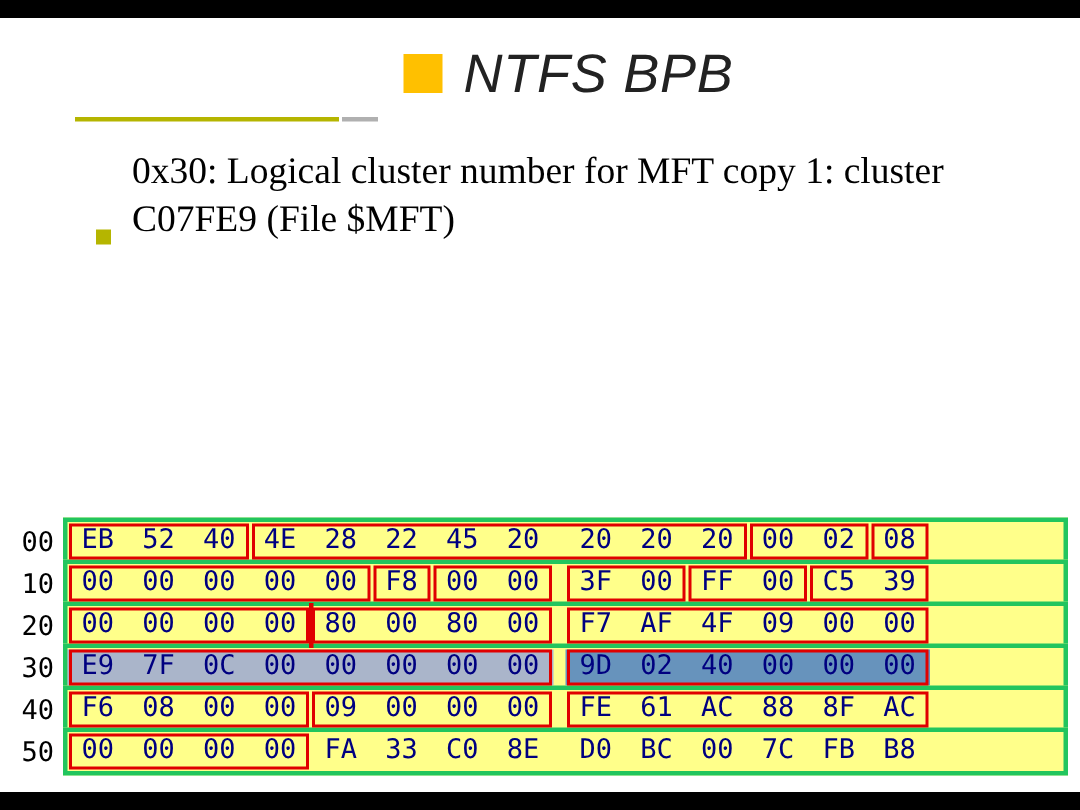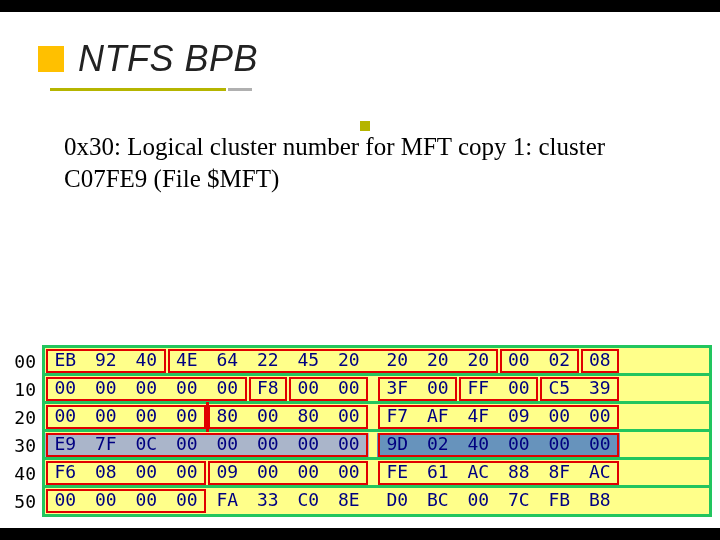--- a/index.html
+++ b/index.html
@@ -15,22 +15,23 @@
     position: absolute;
     left: 0;
     right: 0;
     top: 12px;
     bottom: 12px;
     background: #fff;
   }
   .title-row {
     display: flex;
     align-items: center;
-    margin-top: 26px;
+    margin-top: 16px;
     margin-left: 38px;
+    justify-content: center;
   }
   .title-icon {
     width: 26px;
     height: 26px;
     background: #ffc000;
     margin-right: 14px;
   }
   .title-text {
     font-size: 36px;
     font-style: italic;
@@ -55,23 +56,22 @@
     background: #b0b0b0;
     margin-left: 2px;
   }
   .bullets {
     margin-top: 18px;
     margin-left: 64px;
     margin-right: 40px;
   }
   .bullet {
     display: flex;
-    align-items: center;
+    align-items: flex-end;
     margin-bottom: 4px;
-    flex-direction: column;
   }
   .bullet-sq {
     width: 10px;
     height: 10px;
     background: #b5b500;
     margin-top: 12px;
     margin-right: 14px;
     flex: 0 0 10px;
   }
   .bullet-text {
@@ -169,24 +169,24 @@
 
   <div class="hex-area" id="hex">
       <div class="hex-row">
         <div class="row-label">00</div>
         <div class="hex-cells">
           <div class="hl" style="left: 1px; width: 119.5px;"></div>
           <div class="hl" style="left: 122.5px; width: 330px;"></div>
           <div class="hl" style="left: 454.5px; width: 79px;"></div>
           <div class="hl" style="left: 535.5px; width: 38.5px;"></div>
           <div class="byte">EB</div>
-          <div class="byte">92</div>
+          <div class="byte">52</div>
           <div class="byte">40</div>
           <div class="byte">4E</div>
-          <div class="byte">64</div>
+          <div class="byte">28</div>
           <div class="byte">22</div>
           <div class="byte">45</div>
           <div class="byte mid-gap">20</div>
           <div class="byte">20</div>
           <div class="byte">20</div>
           <div class="byte">20</div>
           <div class="byte">00</div>
           <div class="byte">02</div>
           <div class="byte">08</div>
         </div>

